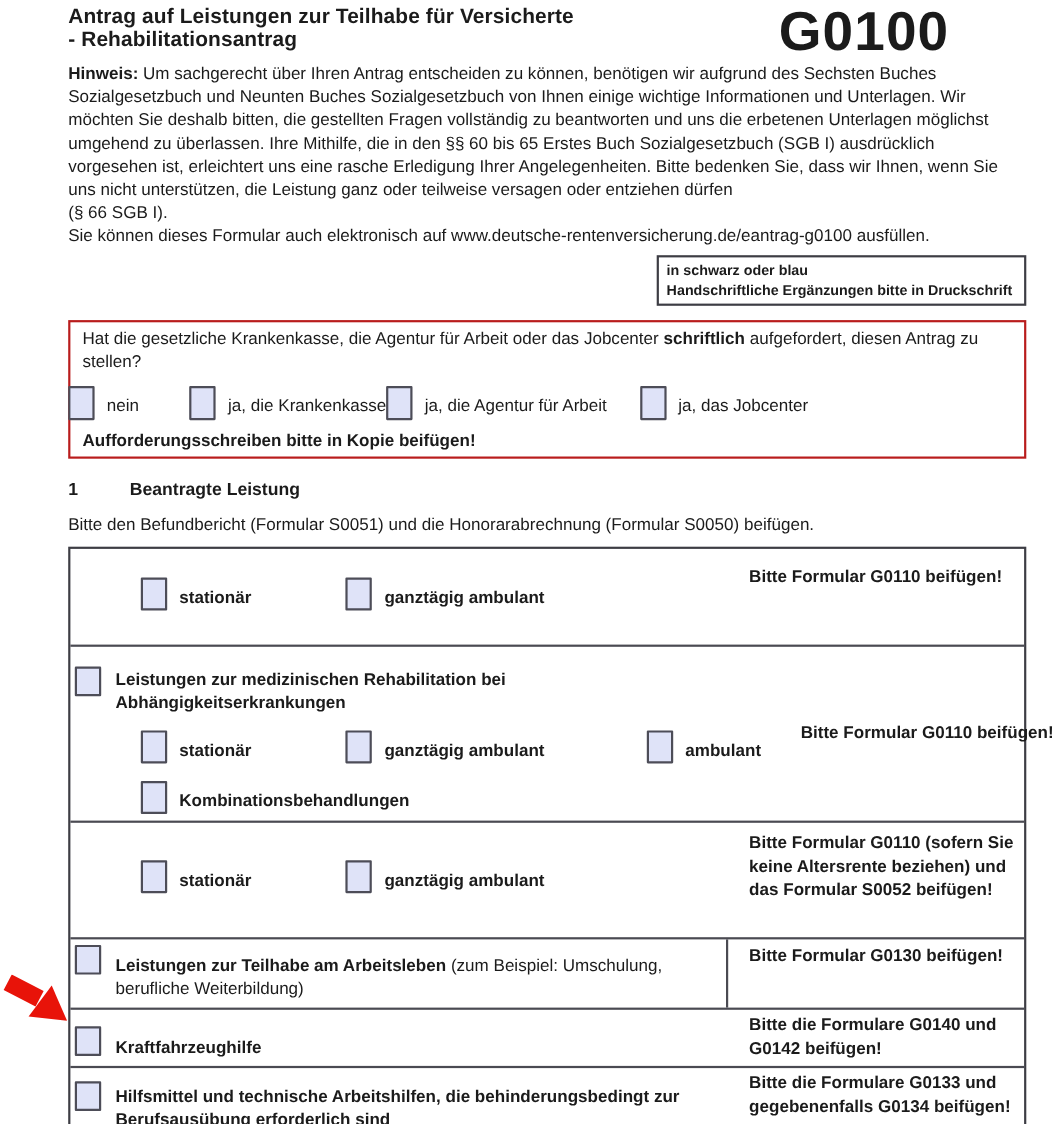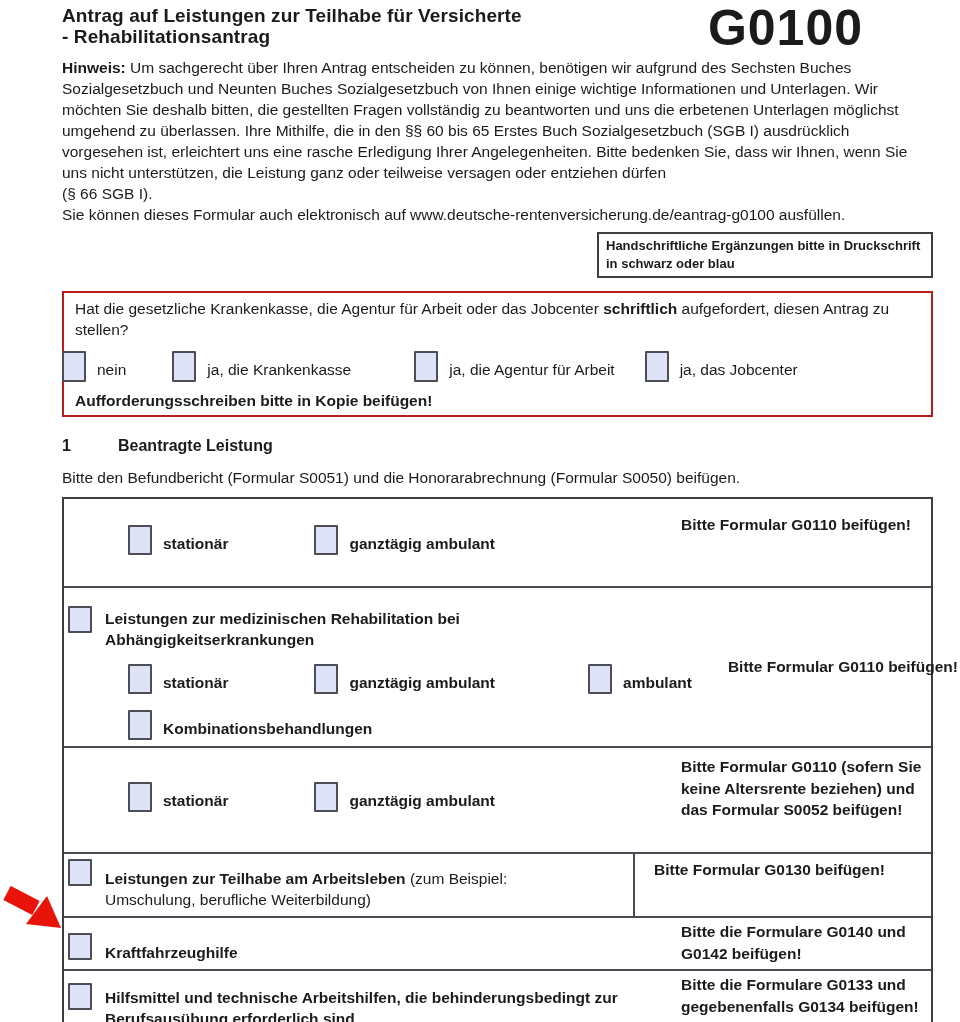--- a/index.html
+++ b/index.html
@@ -55,21 +55,21 @@
   .sub-opt { display:flex;padding-left:36px; }
   .sub-opt .cb { height:30px; }
   .sub-lbl { font-weight:bold; font-size:15.5px; padding-top:10px; margin-left:11px; white-space:nowrap; }
   .gap50 { margin-left:50px; }
   .gap57 { margin-left:57px; }
   
   .r1 { min-height:87px; } .r1 .cell-l { padding-top:13px; } .r1 .sub-line { margin-top:13px; } .r1 .cell-r { padding-top:15px; }
   .r2 { min-height:150px; } .r2 .cell-l { padding-top:18px; } .r2 .sub-line { margin-top:14px; }
   .r2 .cell-r { display:flex; flex-direction:column; justify-content:center; }
   .r3 { min-height:106px; } .r3 .cell-l { padding-top:16px; } .r3 .sub-line { margin-top:18px; } .r3 .cell-r { padding-top:8px; }
-  .r4 { min-height:60px; } .r4 .cell-l { padding-top:5px; } .r4 .cell-r { padding-top:5px; width:298px; border-left:2px solid #4a4a52; padding-left:19px; }
+  .r4 { min-height:60px; } .r4 .cell-l { padding-top:5px; } .r4 .cell-r { padding-top:5px; width:271px; border-left:2px solid #4a4a52; padding-left:19px; }
   .r5 { min-height:49px; } .r5 .cell-l { padding-top:15px; } .r5 .cell-r { padding-top:3px; }
   .r6 { min-height:69px; } .r6 .cell-l { padding-top:12px; } .r6 .cell-r { padding-top:3px; }
   
   .red-arrow { position:absolute; left:2px; top:886px; width:64px; height:60px; z-index:5; }
 </style>
 </head>
 <body>
 
 <div class="page">
 
@@ -87,36 +87,36 @@
   </div>
 
   <p class="body-text hinweis">
     <span class="b">Hinweis:</span>
     <span>Um sachgerecht über Ihren Antrag entscheiden zu können, benötigen wir aufgrund des Sechsten Buches Sozialgesetzbuch und Neunten Buches Sozialgesetzbuch von Ihnen einige wichtige Informationen und Unterlagen. Wir möchten Sie deshalb bitten, die gestellten Fragen vollständig zu beantworten und uns die erbetenen Unterlagen möglichst umgehend zu überlassen. Ihre Mithilfe, die in den §§ 60 bis 65 Erstes Buch Sozialgesetzbuch (SGB I) ausdrücklich vorgesehen ist, erleichtert uns eine rasche Erledigung Ihrer Angelegenheiten. Bitte bedenken Sie, dass wir Ihnen, wenn Sie uns nicht unterstützen, die Leistung ganz oder teilweise versagen oder entziehen dürfen</span>
     <span class="block">(§ 66 SGB I).</span>
   </p>
   <p class="body-text">Sie können dieses Formular auch elektronisch auf www.deutsche-rentenversicherung.de/eantrag-g0100 ausfüllen.</p>
 
   <div class="note-box">
+    <div>in schwarz oder blau</div>
     <div>Handschriftliche Ergänzungen bitte in Druckschrift</div>
-    <div>in schwarz oder blau</div>
   </div>
 
   <div class="q-box">
     <p class="body-text"><span>Hat die gesetzliche Krankenkasse, die Agentur für Arbeit oder das Jobcenter </span><span class="b">schriftlich</span><span> aufgefordert, diesen Antrag zu stellen?</span></p>
     <div class="opt-row">
       <span class="opt">
         <span class="cb"></span>
         <span class="opt-label">nein</span>
       </span>
       <span class="opt" style="margin-left:46px;">
         <span class="cb"></span>
         <span class="opt-label">ja, die Krankenkasse</span>
       </span>
-      <span class="opt" style="margin-left:63px;">
+      <span class="opt" style="">
         <span class="cb"></span>
         <span class="opt-label">ja, die Agentur für Arbeit</span>
       </span>
       <span class="opt" style="margin-left:30px;">
         <span class="cb"></span>
         <span class="opt-label">ja, das Jobcenter</span>
       </span>
     </div>
     <p class="q-note">Aufforderungsschreiben bitte in Kopie beifügen!</p>
   </div>

